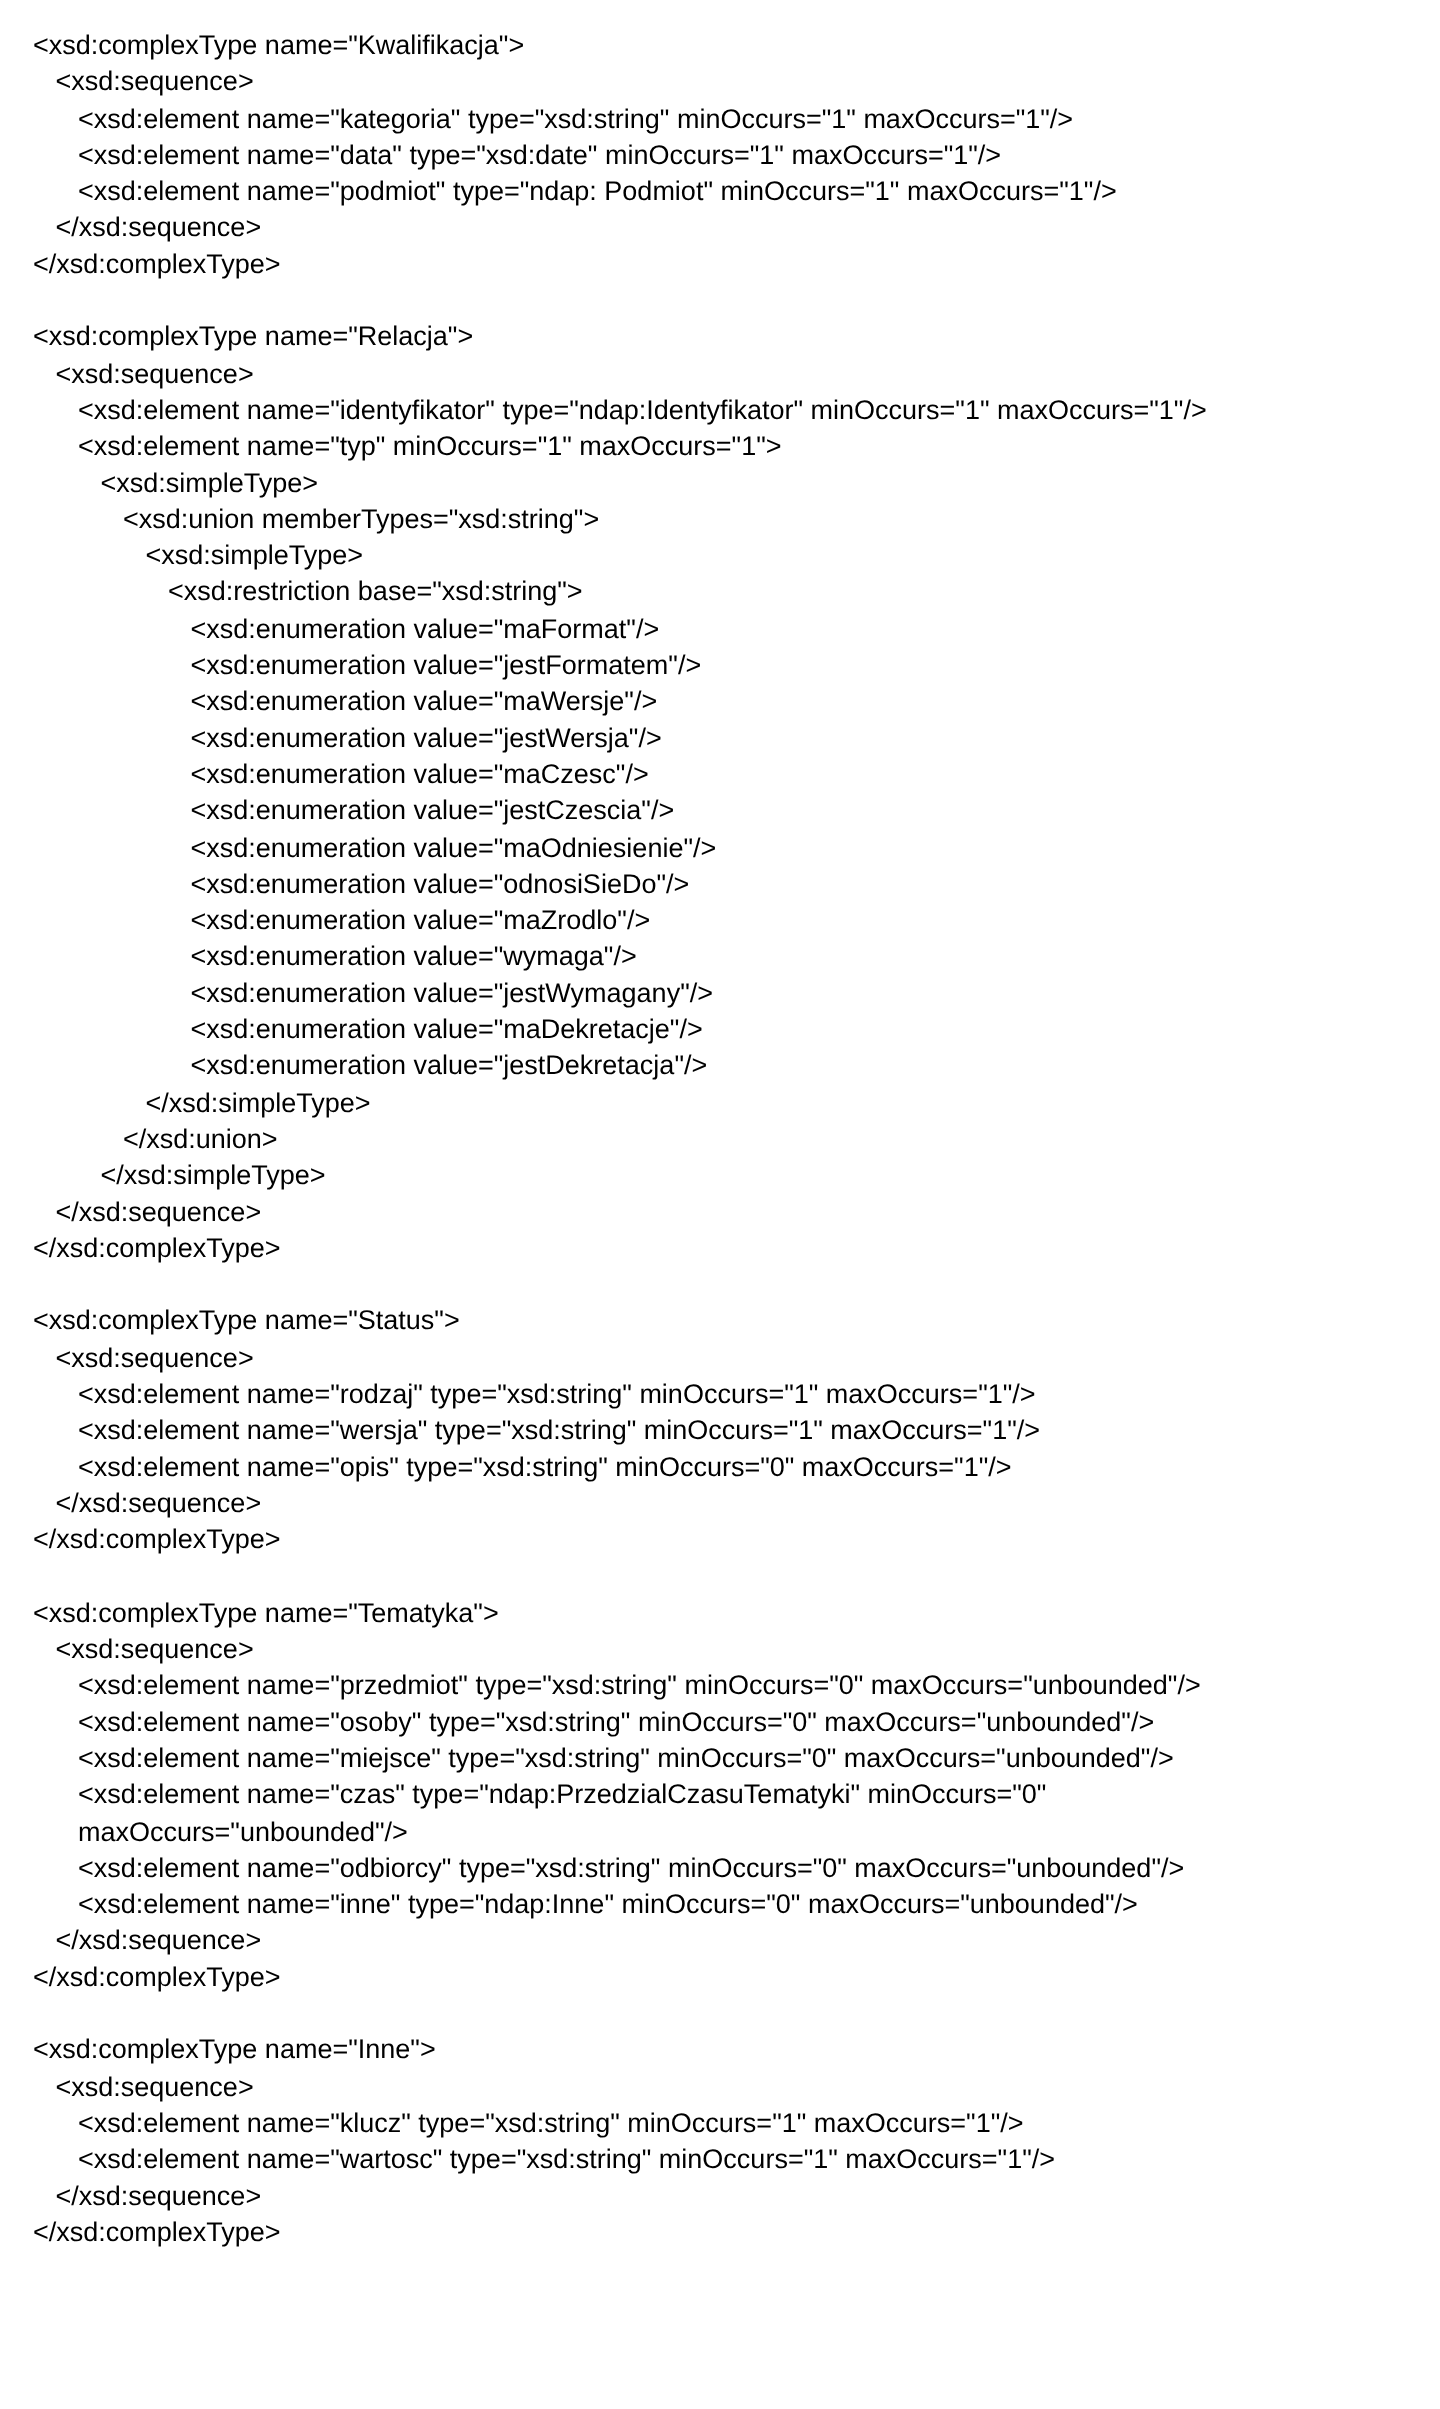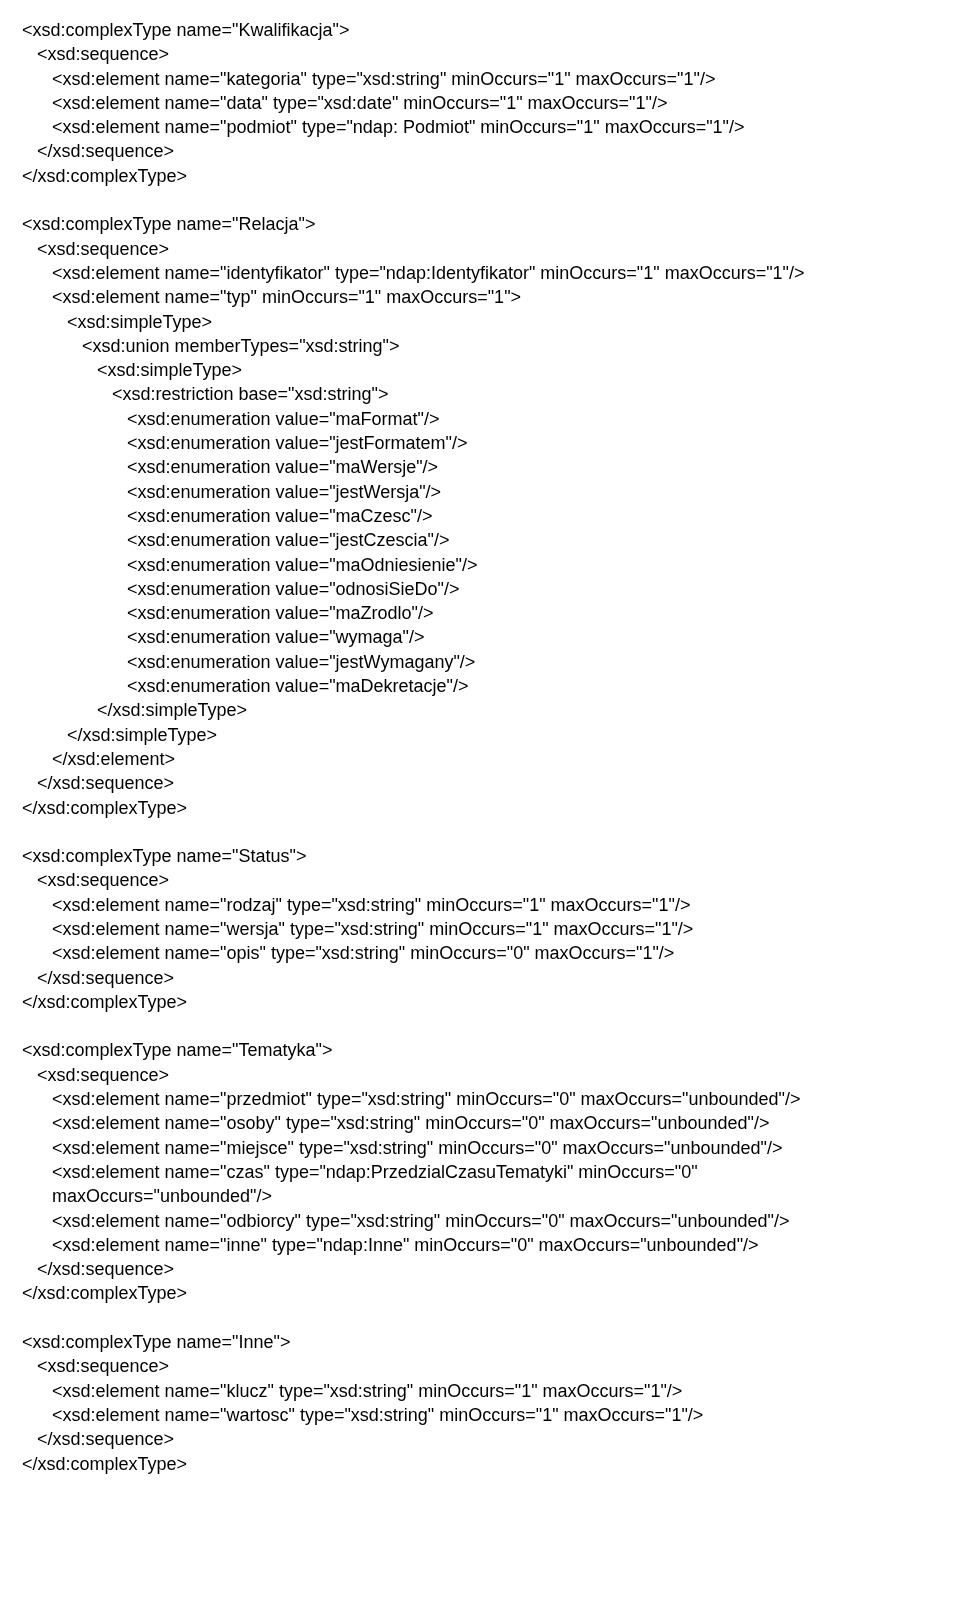--- a/index.html
+++ b/index.html
@@ -42,23 +42,24 @@
     <div class="line">                     &lt;xsd:enumeration value="maWersje"/&gt;</div>
     <div class="line">                     &lt;xsd:enumeration value="jestWersja"/&gt;</div>
     <div class="line">                     &lt;xsd:enumeration value="maCzesc"/&gt;</div>
     <div class="line">                     &lt;xsd:enumeration value="jestCzescia"/&gt;</div>
     <div class="line">                     &lt;xsd:enumeration value="maOdniesienie"/&gt;</div>
     <div class="line">                     &lt;xsd:enumeration value="odnosiSieDo"/&gt;</div>
     <div class="line">                     &lt;xsd:enumeration value="maZrodlo"/&gt;</div>
     <div class="line">                     &lt;xsd:enumeration value="wymaga"/&gt;</div>
     <div class="line">                     &lt;xsd:enumeration value="jestWymagany"/&gt;</div>
     <div class="line">                     &lt;xsd:enumeration value="maDekretacje"/&gt;</div>
+    <div class="line">                     &lt;xsd:enumeration value="jestDekretacja"/&gt;</div>
     <div class="line">               &lt;/xsd:simpleType&gt;</div>
+    <div class="line">            &lt;/xsd:union&gt;</div>
     <div class="line">         &lt;/xsd:simpleType&gt;</div>
-    <div class="line">      &lt;/xsd:element&gt;</div>
     <div class="line">   &lt;/xsd:sequence&gt;</div>
     <div class="line">&lt;/xsd:complexType&gt;</div>
     <div class="line">&nbsp;</div>
     <div class="line">&lt;xsd:complexType name="Status"&gt;</div>
     <div class="line">   &lt;xsd:sequence&gt;</div>
     <div class="line">      &lt;xsd:element name="rodzaj" type="xsd:string" minOccurs="1" maxOccurs="1"/&gt;</div>
     <div class="line">      &lt;xsd:element name="wersja" type="xsd:string" minOccurs="1" maxOccurs="1"/&gt;</div>
     <div class="line">      &lt;xsd:element name="opis" type="xsd:string" minOccurs="0" maxOccurs="1"/&gt;</div>
     <div class="line">   &lt;/xsd:sequence&gt;</div>
     <div class="line">&lt;/xsd:complexType&gt;</div>

